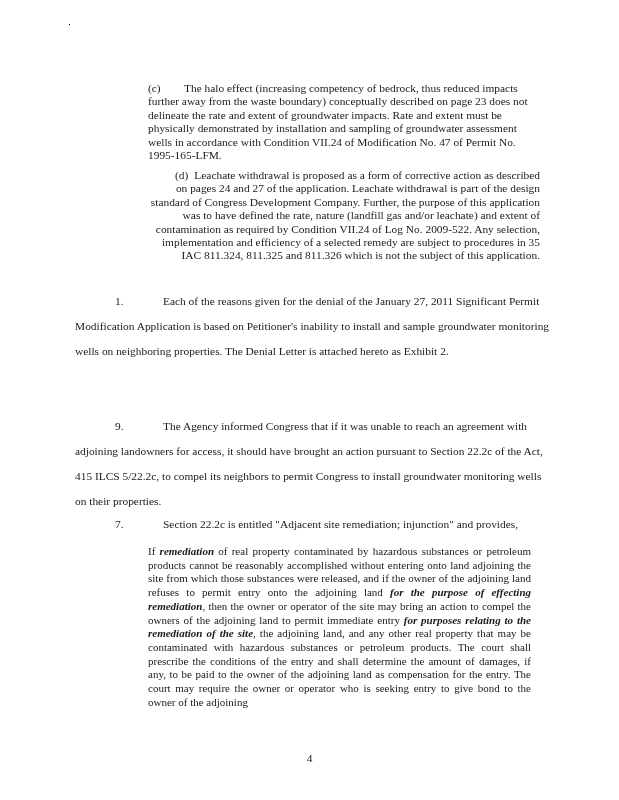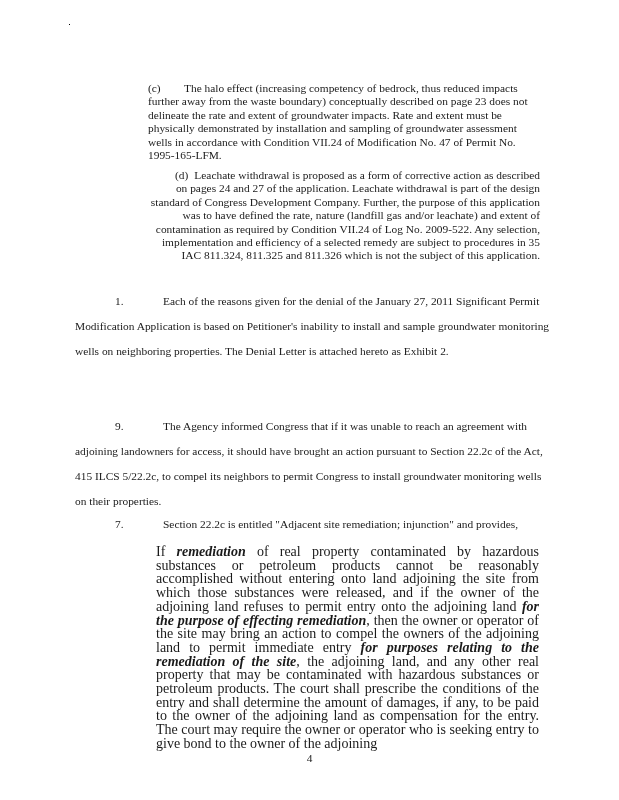--- a/index.html
+++ b/index.html
@@ -14,21 +14,21 @@
       font-size: 11.4px; line-height: 13.4px;
     }
     .block .tag { display: inline-block; width: 30px; }
     .body-para {
       position: absolute; left: 75px; width: 475px;
       font-size: 11.4px; line-height: 25px;
     }
     .body-para .num { display: inline-block; width: 48px; text-indent: 0; }
     .quote {
       position: absolute; left: 148px; width: 383px;
-      font-size: 14px; line-height: 13.7px; text-align: justify; margin-left: 8px;
+      font-size: 11px; line-height: 13.7px; text-align: justify;
     }
     .quote b { font-weight: bold; font-style: italic; }
     .page-number {
       position: absolute; left: 0; width: 619px; top: 752px;
       text-align: center; font-size: 11.4px;
     }
   </style>
 </head>
 <body>
 

